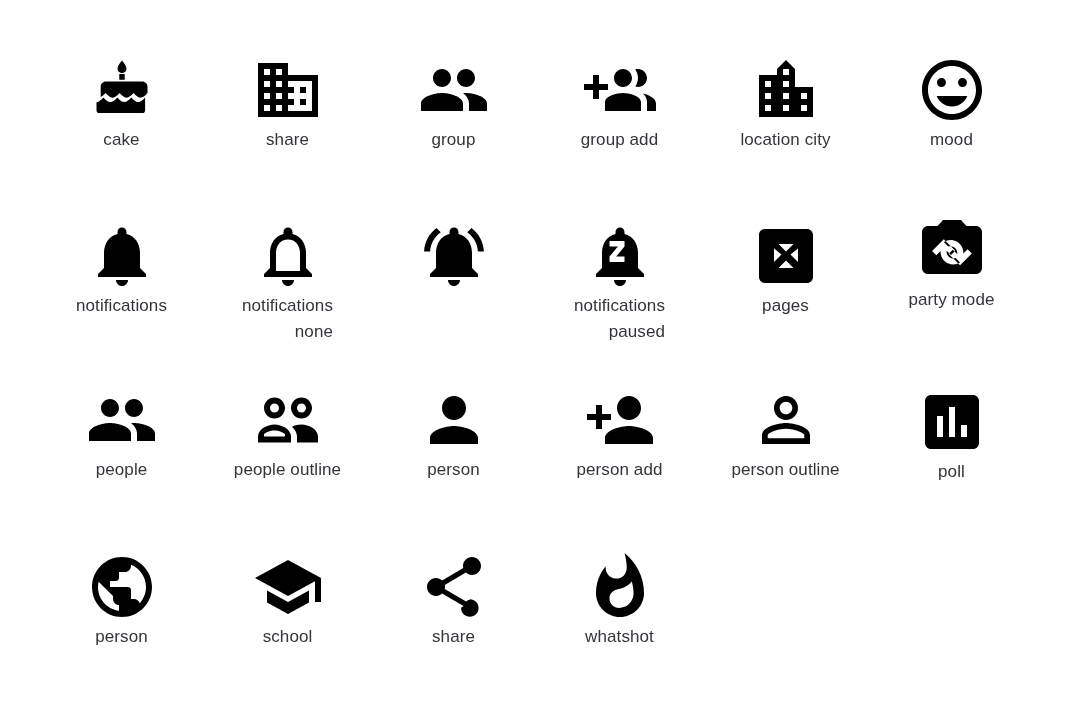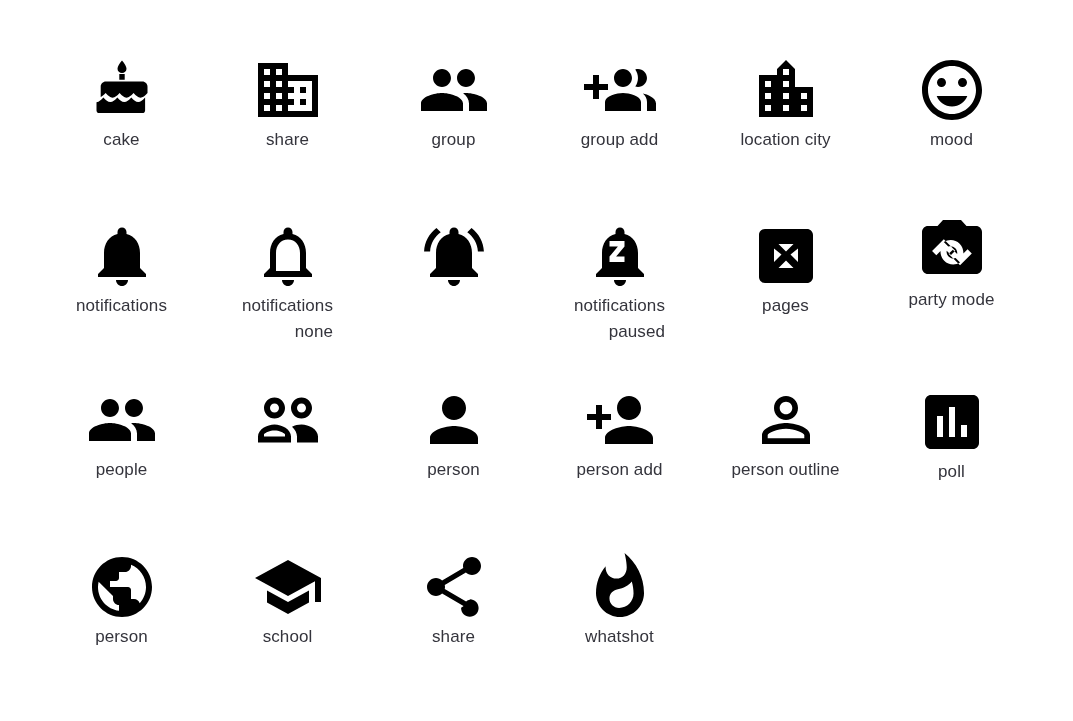--- a/index.html
+++ b/index.html
@@ -181,20 +181,21 @@
     </span>
     <span class="icon-label">people</span>
   </div>
 
   <div class="icon-cell row-3">
     <span class="icon-glyph">
       <svg viewBox="0 0 24 24">
           <path d="M16.5 6.5c.83 0 1.5.67 1.5 1.5s-.67 1.5-1.5 1.5S15 8.83 15 8s.67-1.5 1.5-1.5m0-2C14.57 4.5 13 6.07 13 8s1.57 3.5 3.5 3.5S20 9.93 20 8s-1.57-3.5-3.5-3.5zm0 9c-1.16 0-2.23.28-3.16.75.98.92 1.66 2.1 1.66 3.25v2h7v-2c0-2.35-3.03-4-5.5-4zM7.5 6.5c.83 0 1.5.67 1.5 1.5s-.67 1.5-1.5 1.5S6 8.83 6 8s.67-1.5 1.5-1.5m0-2C5.57 4.5 4 6.07 4 8s1.57 3.5 3.5 3.5S11 9.93 11 8s-1.57-3.5-3.5-3.5zm0 9C5.03 13.5 2 15.15 2 17.5v2h11v-2c0-2.35-3.03-4-5.5-4zm0 2c1.58 0 2.97.65 3.5 1.25V17.5H4v-.75c.53-.6 1.92-1.25 3.5-1.25z"></path>
         </svg>
     </span>
+    <span class="icon-label">people outline</span>
   </div>
 
   <div class="icon-cell row-3">
     <span class="icon-glyph">
       <svg viewBox="0 0 24 24">
           <path d="M12 12c2.21 0 4-1.79 4-4s-1.79-4-4-4-4 1.79-4 4 1.79 4 4 4zm0 2c-2.67 0-8 1.34-8 4v2h16v-2c0-2.66-5.33-4-8-4z"></path>
         </svg>
     </span>
     <span class="icon-label">person</span>
   </div>

